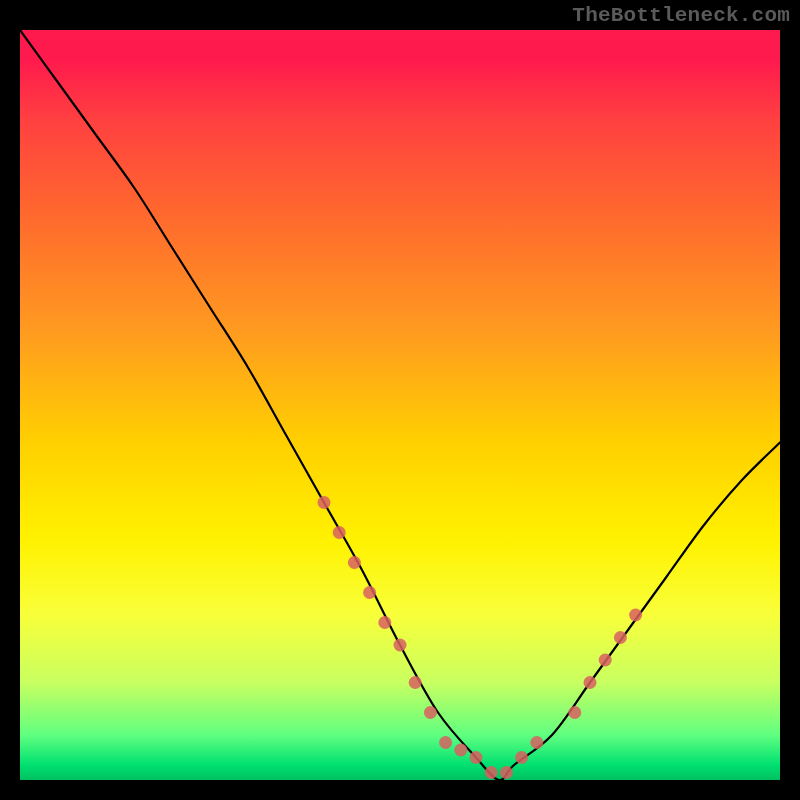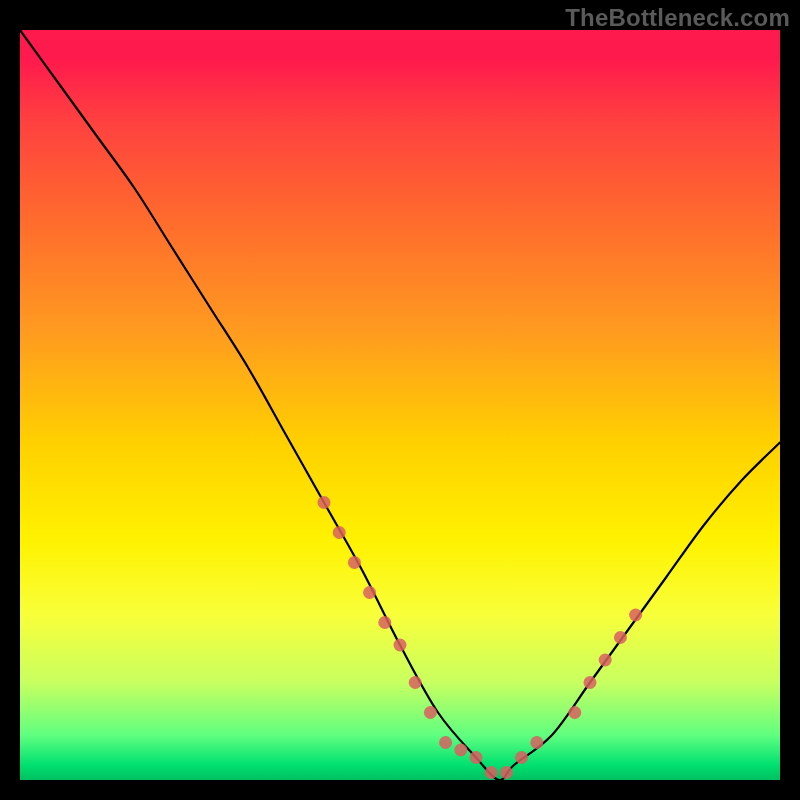--- a/index.html
+++ b/index.html
@@ -7,22 +7,22 @@
   .frame {
     position: relative;
     width: 800px;
     height: 800px;
     background: #000;
   }
   .watermark {
     position: absolute;
     top: 4px;
     right: 10px;
-    font-family: Liberation Sans, sans-serif;
-    font-size: 24px;
+    font-family: Liberation Mono, monospace;
+    font-size: 21px;
     font-weight: bold;
     color: #5a5a5a;
     z-index: 5;
     letter-spacing: 0.2px;
   }
   .plot-area {
     position: absolute;
     left: 20px;
     top: 30px;
     width: 760px;

